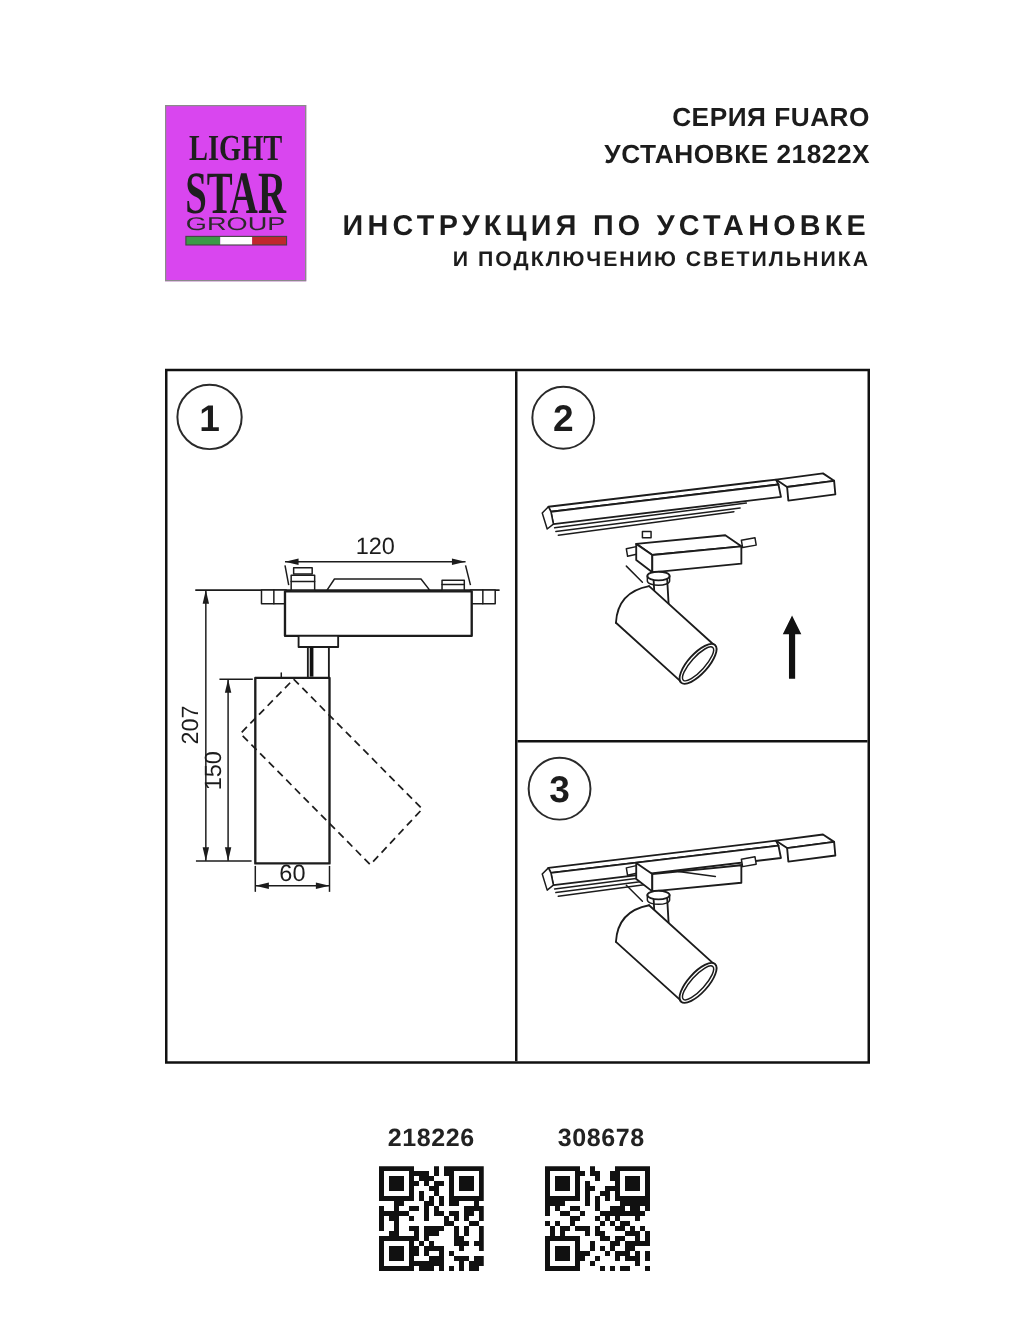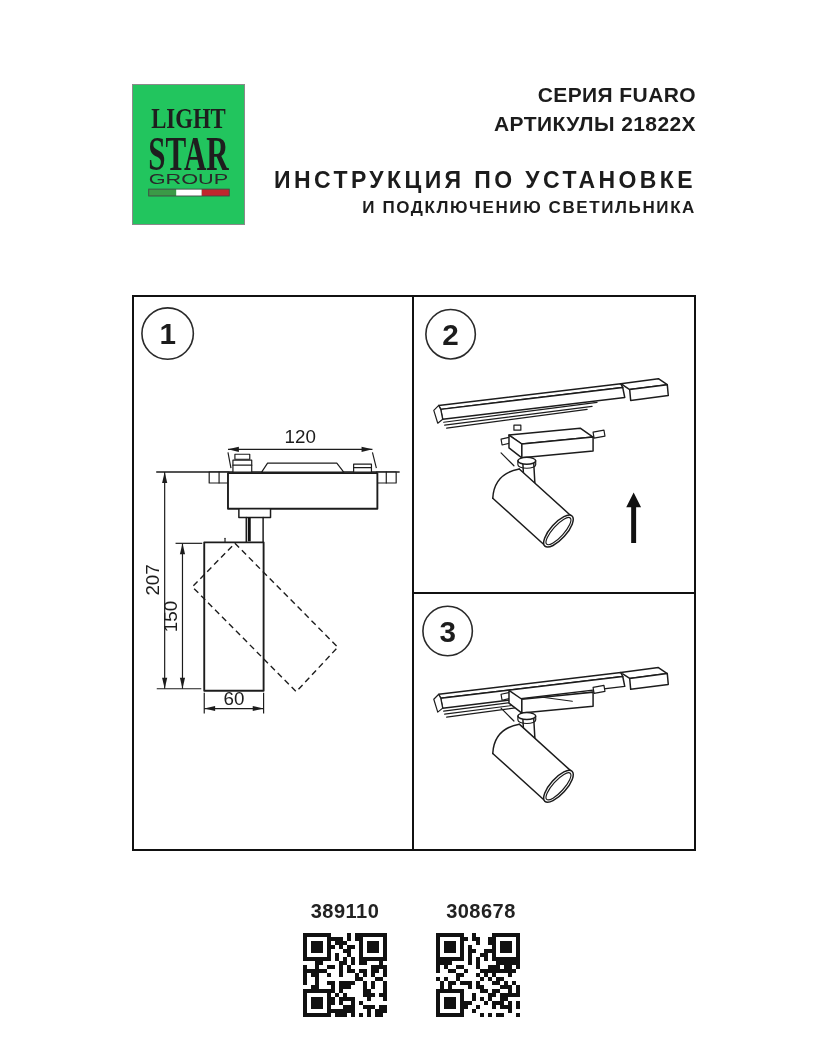--- a/index.html
+++ b/index.html
@@ -2,21 +2,21 @@
 <html><head>
 <meta charset="utf-8">
 <style>
   html,body{margin:0;padding:0;}
   body{
     width:826px;height:1063px;position:relative;background:#ffffff;
     font-family:"Liberation Sans",sans-serif;color:#1a1a1a;overflow:hidden;
   }
   .abs{position:absolute;}
   
-  #logo-box{left:132px;top:84px;width:113px;height:141px;border:1.5px solid #8a8a8a;box-sizing:border-box;background:#22c55e;}
+  #logo-box{left:132px;top:84px;width:113px;height:141px;border:1.5px solid #8a8a8a;box-sizing:border-box;background:#d946ef;}
   
   #hdr-top{right:130px;top:80px;text-align:right;font-weight:bold;font-size:21px;line-height:29px;letter-spacing:.4px;color:#1c1c1c;}
   #hdr-title{right:130px;top:166px;text-align:right;font-weight:bold;color:#1c1c1c;}
   #hdr-title .t1{font-size:23px;line-height:28px;letter-spacing:3.4px;text-align:right;}
   #hdr-title .t2{font-size:17px;line-height:28px;letter-spacing:1.6px;}
   
   #panel{left:132px;top:295px;width:564px;height:556px;border:2px solid #111;box-sizing:border-box;display:flex;}
   #cell-1{width:280px;height:100%;border-right:2px solid #111;box-sizing:border-box;}
   #right-col{flex:1;display:flex;flex-direction:column;}
   #cell-2{height:297px;border-bottom:2px solid #111;box-sizing:border-box;}
@@ -51,21 +51,21 @@
       <rect x="16" y="106" width="28" height="7" fill="#3b9a47"></rect>
       <rect x="44" y="106" width="26" height="7" fill="#ffffff"></rect>
       <rect x="70" y="106" width="28" height="7" fill="#c0272d"></rect>
       <rect x="16" y="106" width="82" height="7" fill="none" stroke="#444" stroke-width="0.9"></rect>
     </g>
   </svg>
 </div>
 
 <div id="hdr-top" class="abs">
   <div>СЕРИЯ FUARO</div>
-  <div>АРТИКУЛЫ 21822X</div>
+  <div>УСТАНОВКЕ 21822X</div>
 </div>
 <div id="hdr-title" class="abs">
   <div class="t1">ИНСТРУКЦИЯ ПО УСТАНОВКЕ</div>
   <div class="t2">И ПОДКЛЮЧЕНИЮ СВЕТИЛЬНИКА</div>
 </div>
 
 <div id="panel" class="abs">
 
   <div id="cell-1">
     <svg viewBox="0 0 281 556" preserveAspectRatio="xMidYMid meet">
@@ -222,21 +222,21 @@
             <path class="ln" d="M106.4,173.2 Q81,178 79.6,202.8"></path>
             <ellipse class="lnf" cx="146" cy="236" rx="8" ry="20.5" transform="rotate(42 146 236)"></ellipse>
             <ellipse class="ln thin" cx="146" cy="236" rx="5.6" ry="17.8" transform="rotate(42 146 236)"></ellipse>
           </g>
         </g>
       </svg>
     </div>
   </div>
 </div>
 
-<div class="abs art-label" style="left:300px;top:900px;">389110</div>
+<div class="abs art-label" style="left:300px;top:900px;">218226</div>
 <div class="abs art-label" style="left:436px;top:900px;">308678</div>
 <div class="abs qr" style="left:303px;top:933px;">
     <svg viewBox="0 0 21 21" shape-rendering="crispEdges">
       <g fill="#111">
         <rect x="0" y="0" width="1" height="1"></rect>
         <rect x="1" y="0" width="1" height="1"></rect>
         <rect x="2" y="0" width="1" height="1"></rect>
         <rect x="3" y="0" width="1" height="1"></rect>
         <rect x="4" y="0" width="1" height="1"></rect>
         <rect x="5" y="0" width="1" height="1"></rect>

